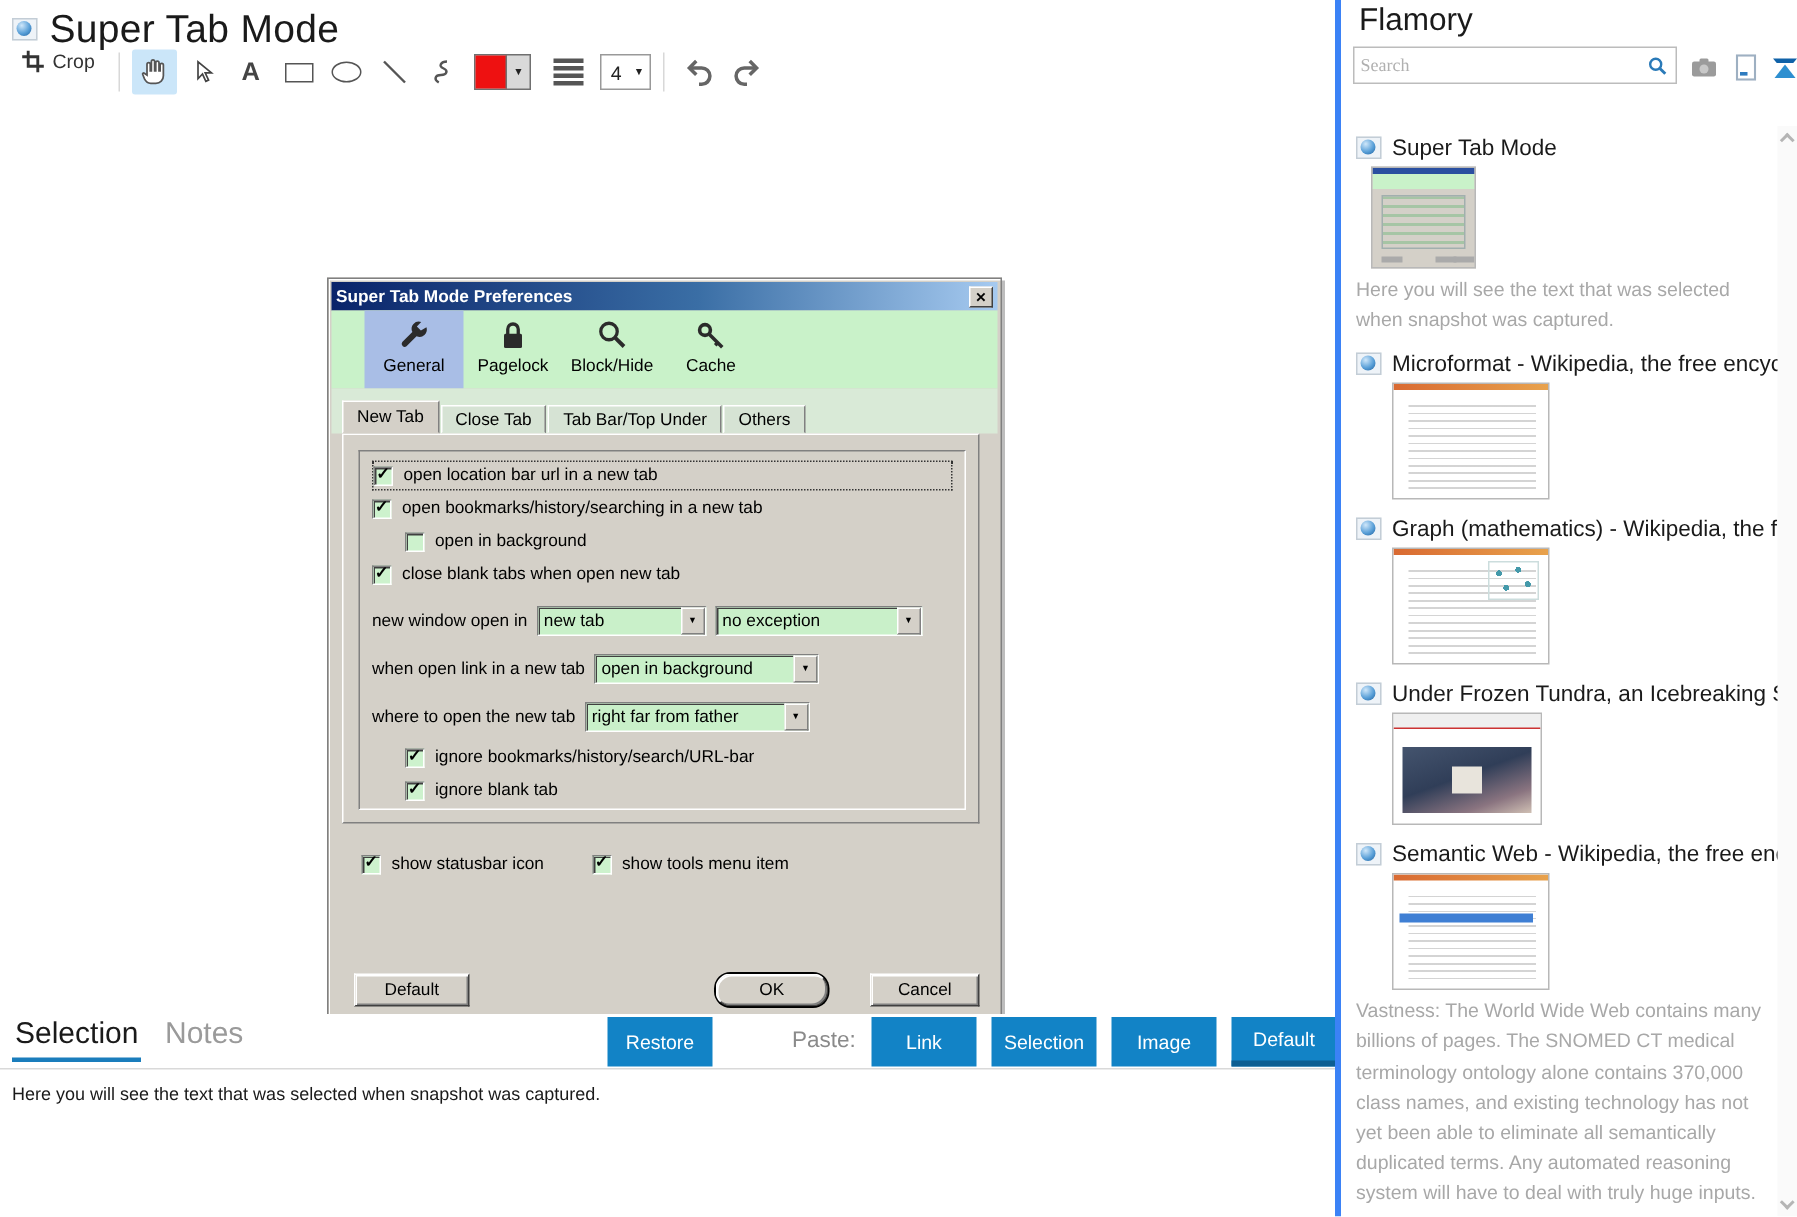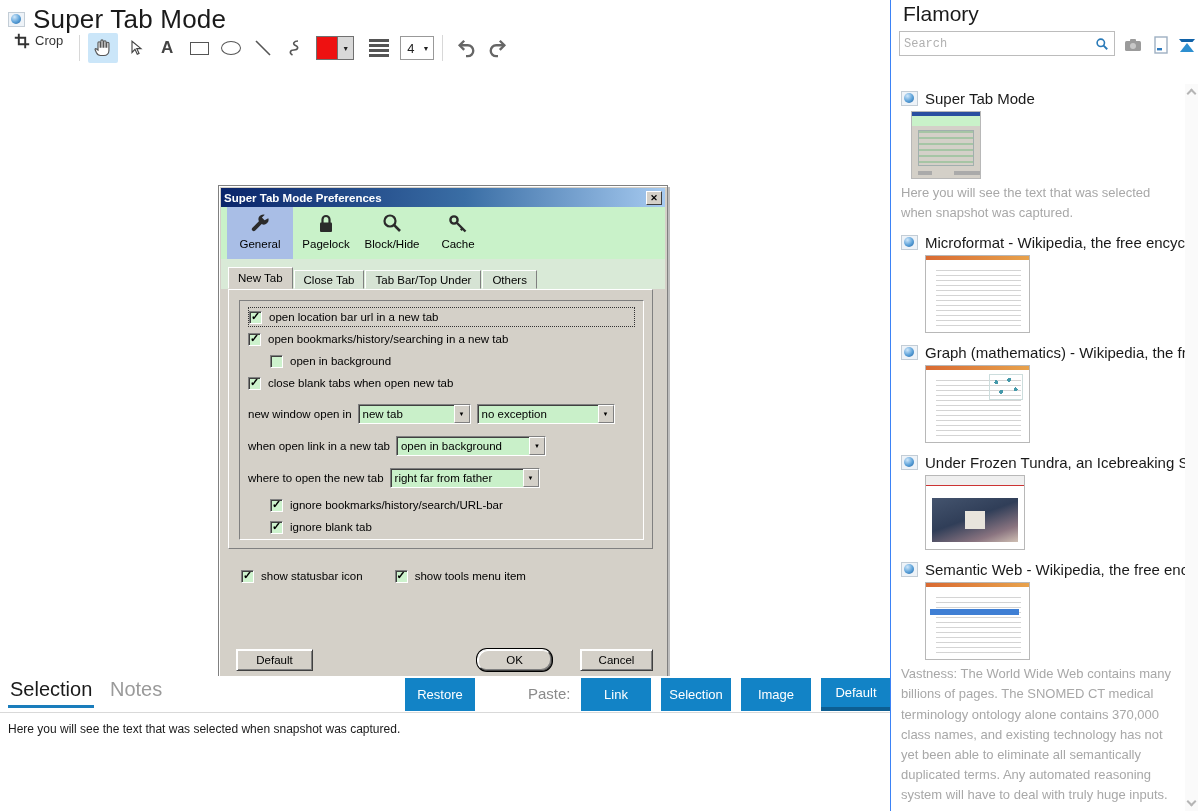--- a/index.html
+++ b/index.html
@@ -46,21 +46,21 @@
     box-shadow: inset 1px 1px 0 #ffffff, 2px 2px 0 #bdbdbd;
     font-size:11.5px; color:#000; }
   .dlg-titlebar { position:absolute; left:2px; top:2px; right:2px; height:19px;
     background:linear-gradient(to right,#0a246a,#3a6ea5 55%,#a6caf0);
     display:flex; align-items:center; padding:0 3px; }
   .dlg-title { color:#fff; font-weight:bold; font-size:11.5px; flex:1; }
   .dlg-close { width:16px; height:14px; background:#d4d0c8; border:1px solid;
     border-color:#fff #404040 #404040 #fff; display:flex; align-items:center; justify-content:center;
     font-size:9px; font-weight:bold; color:#000; }
   .dlg-band { position:absolute; left:2px; right:2px; top:21px; height:52px; background:#c9f2c9;
-    display:flex; align-items:flex-start; padding-left:6px; }
+    display:flex; align-items:flex-start; padding-left:22px; }
   .band-item { width:66px; height:52px; display:flex; flex-direction:column; align-items:center;
     justify-content:flex-start; padding-top:5px; gap:2px; }
   .band-item.selected { background:#a9bee6; }
   .band-label { font-size:11.5px; }
   .dlg-greenstrip { position:absolute; left:2px; right:2px; top:73px; height:30px; background:#d9ead7; }
 
   .tabstrip { position:absolute; left:9px; top:81px; height:22px; display:flex; align-items:flex-end; }
   .wtab { height:19px; padding:0 9px; background:#d6e3d4; border:1px solid;
     border-color:#fff #808080 transparent #fff; display:flex; align-items:center;
     font-size:11.5px; margin-right:1px; }
@@ -101,26 +101,26 @@
   .btab { position:absolute; top:2px; font-size:20px; color:#9a9a9a; padding:0 2px; }
   .btab.active { color:#1a1a1a; border-bottom:3px solid #1a7dbc; padding-bottom:4px; }
   .blue-btn { position:absolute; top:2px; width:70px; height:33px; background:#1283c6; color:#fff;
     font-size:13px; display:flex; align-items:center; justify-content:center; }
   .blue-btn.active-paste { border-bottom:4px solid #0d5e92; }
   .paste-label { position:absolute; top:9px; font-size:15px; color:#8a8a8a; }
   .sel-snippet { position:absolute; left:8px; top:46px; font-size:12px; color:#1a1a1a; }
 
   
   .sidebar { position:absolute; left:890px; top:0; width:308px; height:811px; background:#fff;
-    border-left:1px solid #3b82f6; }
+    border-left:4px solid #3b82f6; }
   .sb-title { position:absolute; left:12px; top:2px; font-size:21px; color:#1a1a1a; }
   .sb-search { position:absolute; left:8px; top:31px; width:216px; height:25px;
     border:1px solid #bcbcbc; display:flex; align-items:center; padding:0 4px; }
   .sb-search input { border:none; outline:none; flex:1; font-size:12px; color:#15803d;
-    font-family:Liberation Mono, monospace; background:transparent; min-width:0; }
+    font-family:Liberation Serif, serif; background:transparent; min-width:0; }
   .sb-search input::placeholder { color:#b0b0b0; }
   .hdr-icon { position:absolute; top:35px; width:20px; height:20px; }
   .sb-tabrow { position:absolute; left:0; top:59px; width:308px; height:24px; }
   .sb-tabrow::after { content:""; position:absolute; left:0; right:0; bottom:0; height:1px; background:#d5d5d5; }
   .sb-tab { position:absolute; left:8px; top:0; height:24px; padding:0 12px; background:#fff;
     border:1px solid #d5d5d5; border-bottom:none; display:flex; align-items:center;
     font-size:13px; color:#1a1a1a; z-index:2; }
 
   .sb-list { position:absolute; left:0; top:84px; width:296px; bottom:0; overflow:hidden;
     padding:4px 0 0 10px; }

